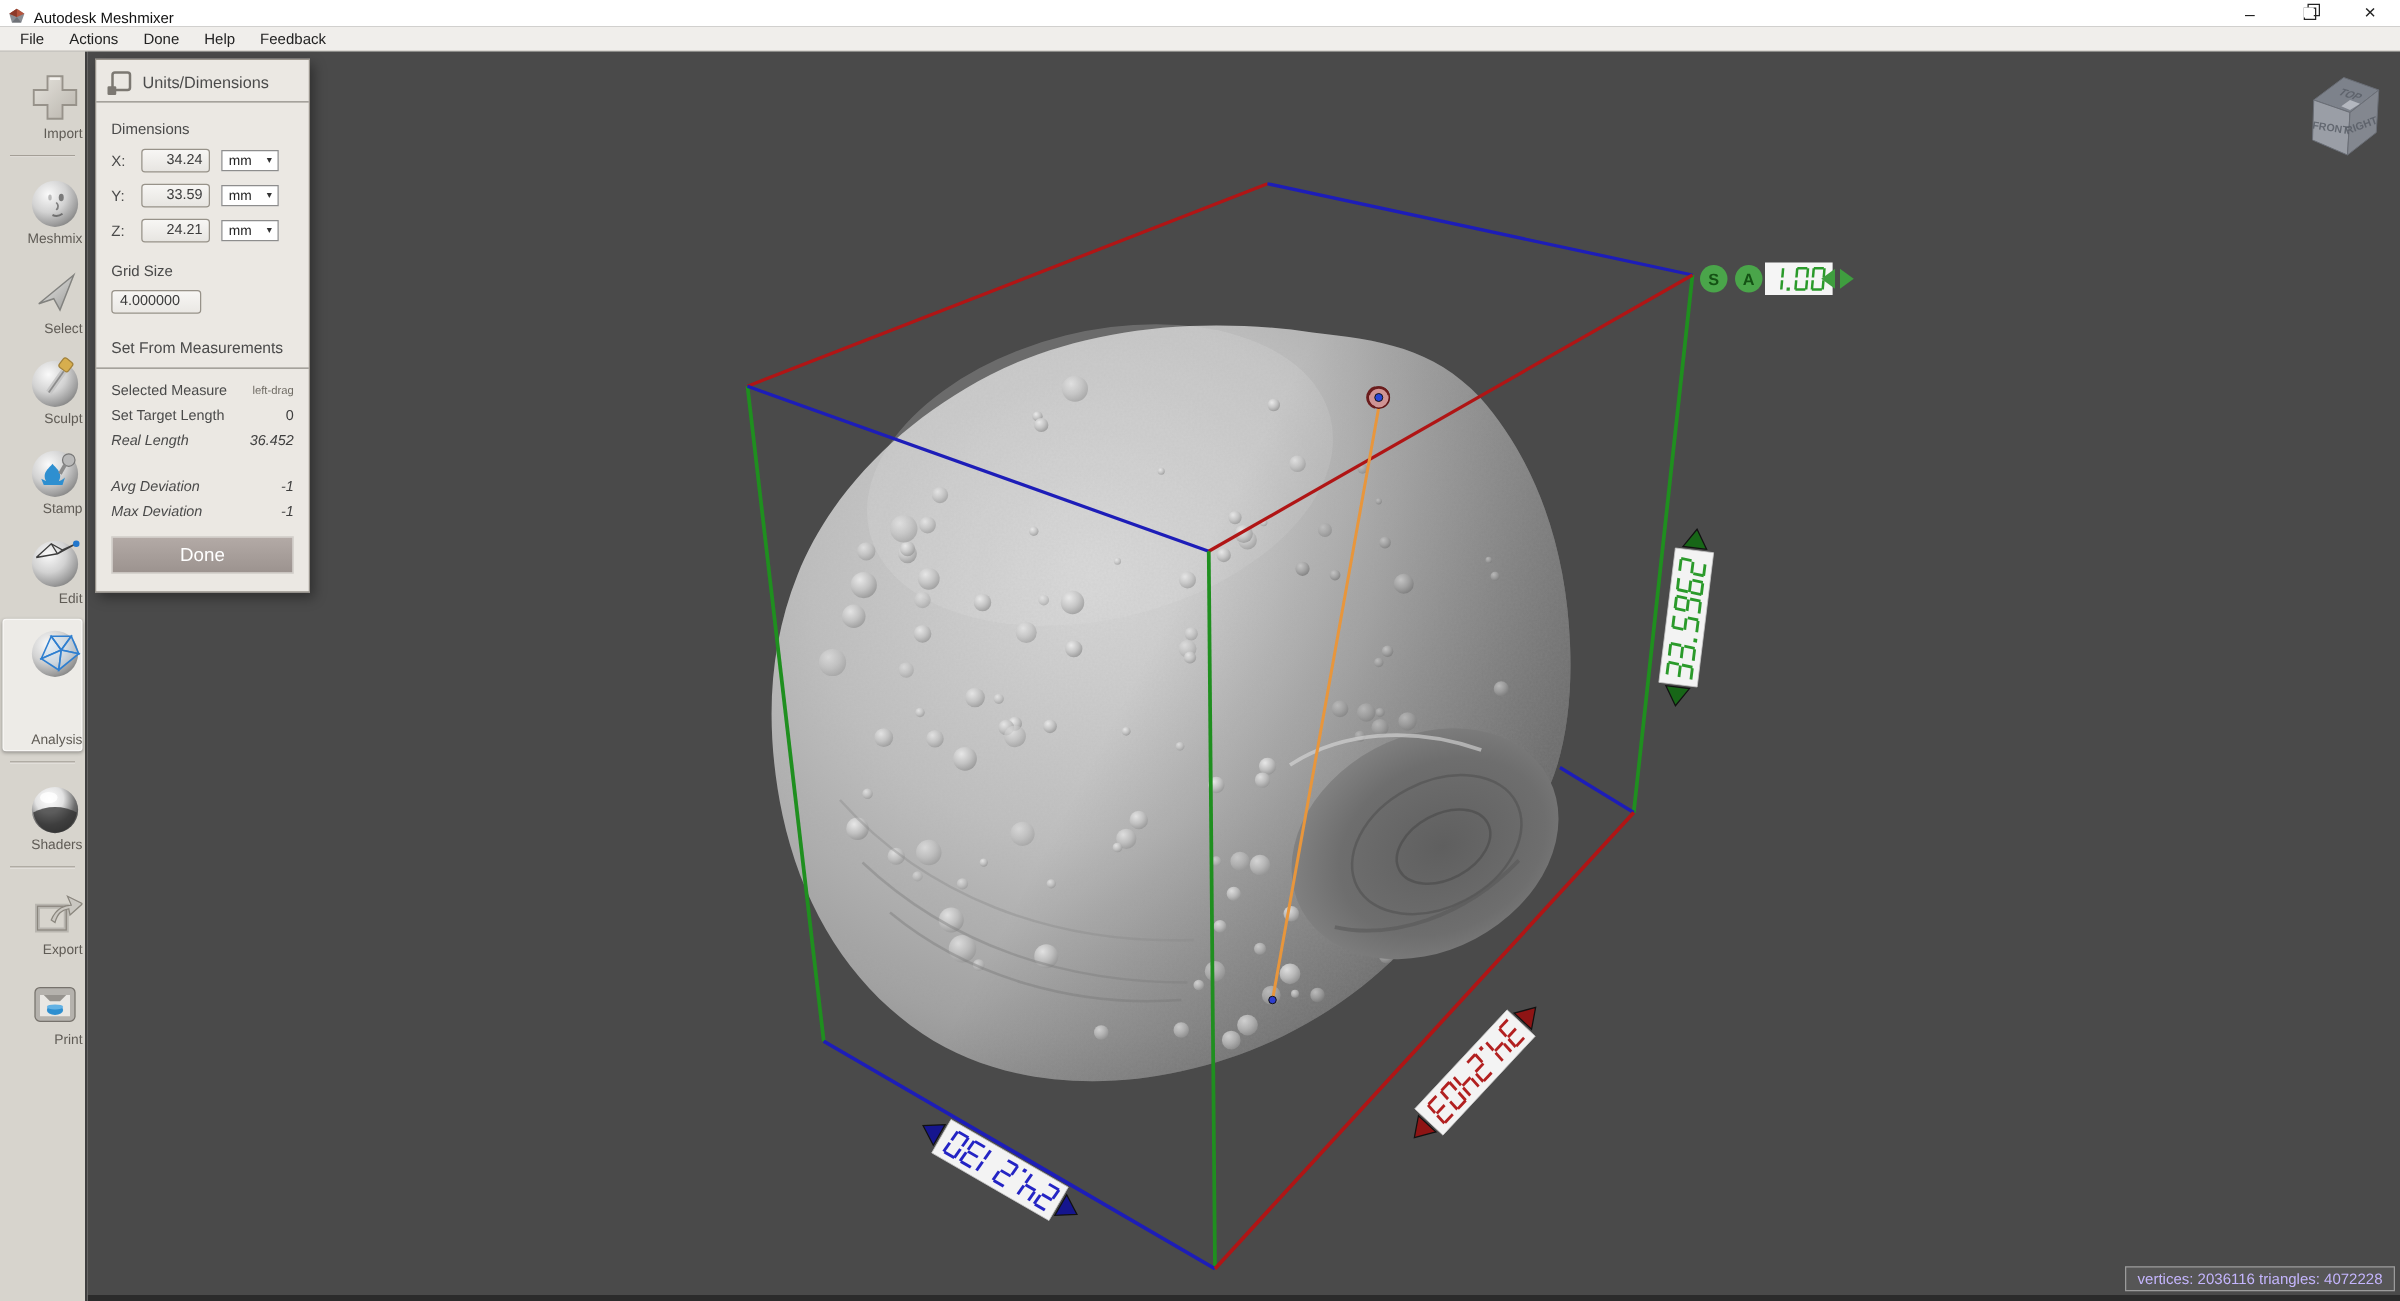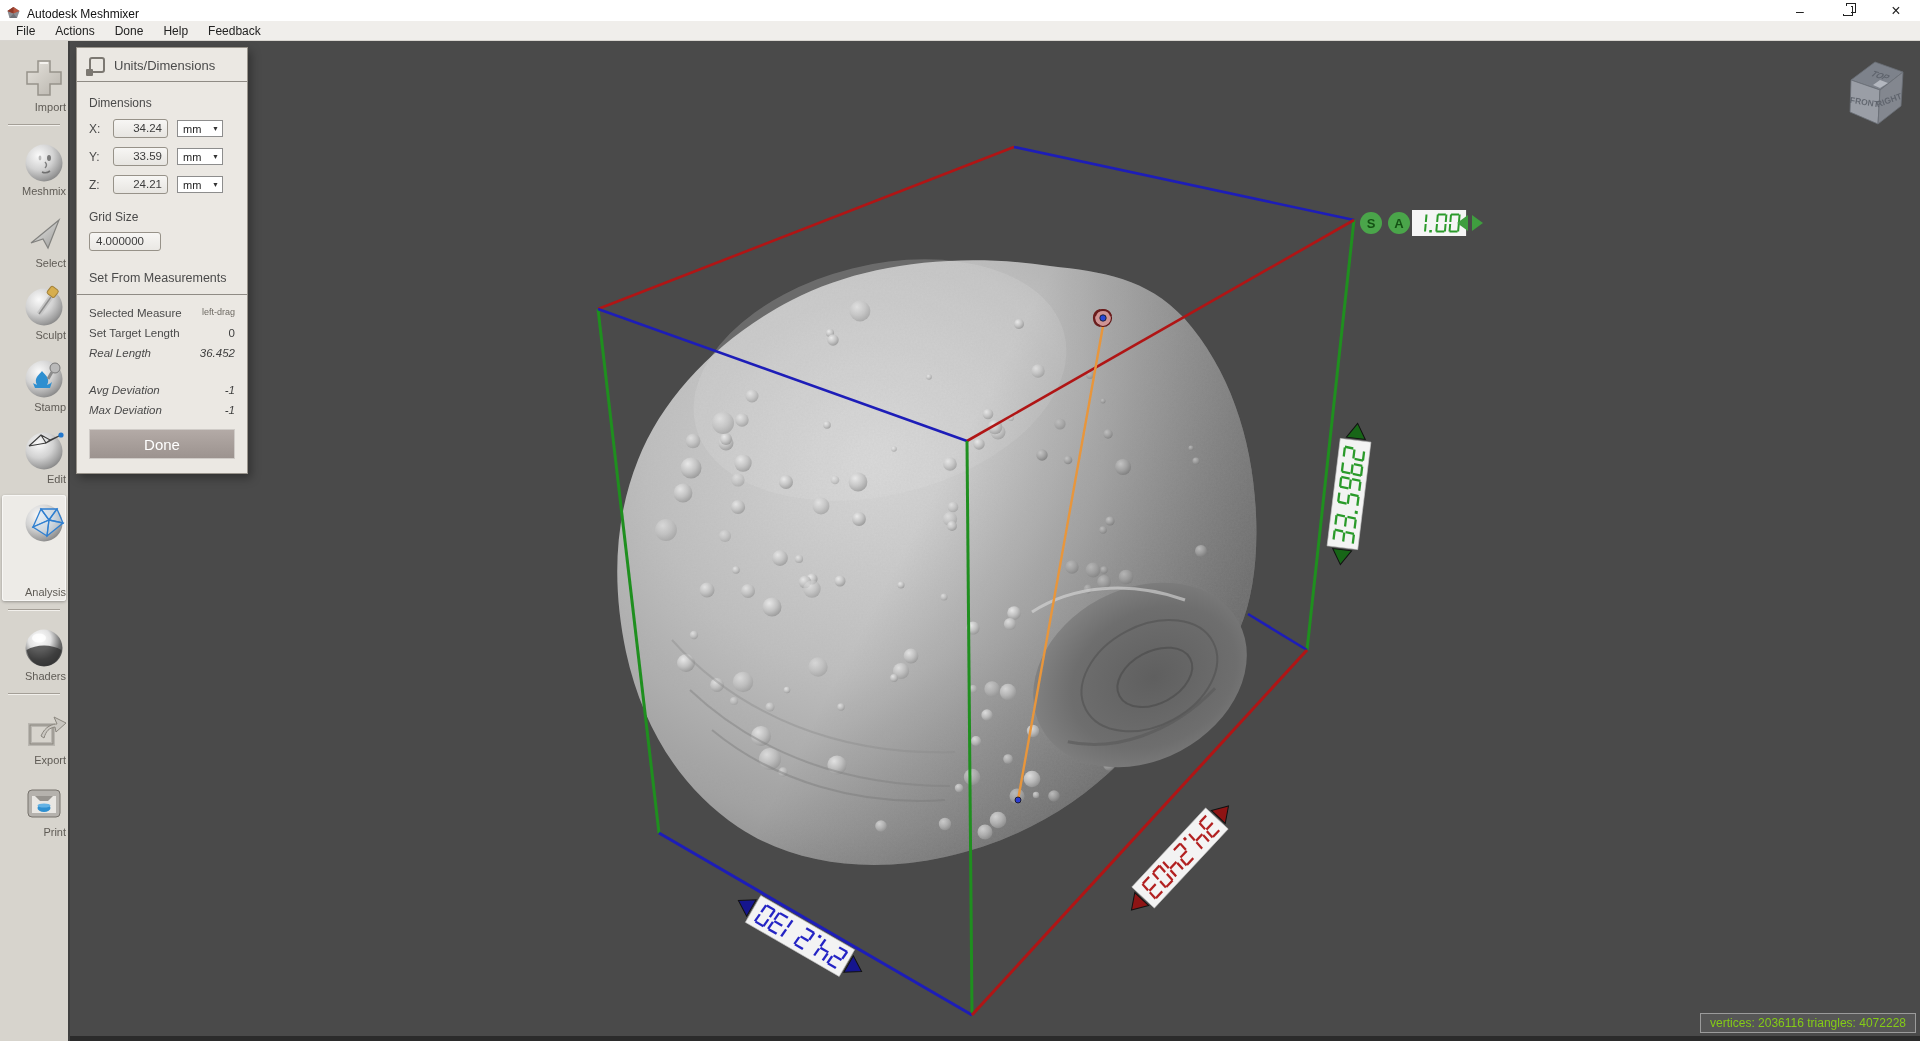--- a/index.html
+++ b/index.html
@@ -69,21 +69,21 @@
   .m-row.italic{font-style:italic;}
   .m-row .val{color:#3f3f3f;}
   .m-row .val.small{font-size:9px;color:#6f6b64;}
   .m-spacer{height:9px;}
   .done-btn{display:block;margin:13px 12px 14px;width:calc(100% - 24px);height:30px;
             background:linear-gradient(#b3aaa6,#9c938f);border:1px solid #cfcbc7;
             color:#fff;font-size:15px;font-family:inherit;cursor:pointer;}
 
   
   #statusbar{position:absolute;right:4px;bottom:8px;background:#565656;border:1px solid #9b9b9b;
-             color:#84cc16;font-size:12px;padding:2px 9px;z-index:4;}
+             color:#c4b5fd;font-size:12px;padding:2px 9px;z-index:4;}
   #bottomstrip{position:absolute;left:70px;right:0;bottom:0;height:5px;background:#2b2b2b;z-index:3;}
 </style>
 </head>
 <body>
 
 <div id="titlebar">
   <span style="display:inline-flex;">
     <svg width="15" height="15" viewBox="0 0 15 15">
       <polygon points="7.5,1 13.5,5 11,12 3.5,12 1.5,5" fill="#8a8d93"></polygon>
       <polygon points="7.5,1 13.5,5 7.5,7.5 1.5,5" fill="#b5533c"></polygon>

